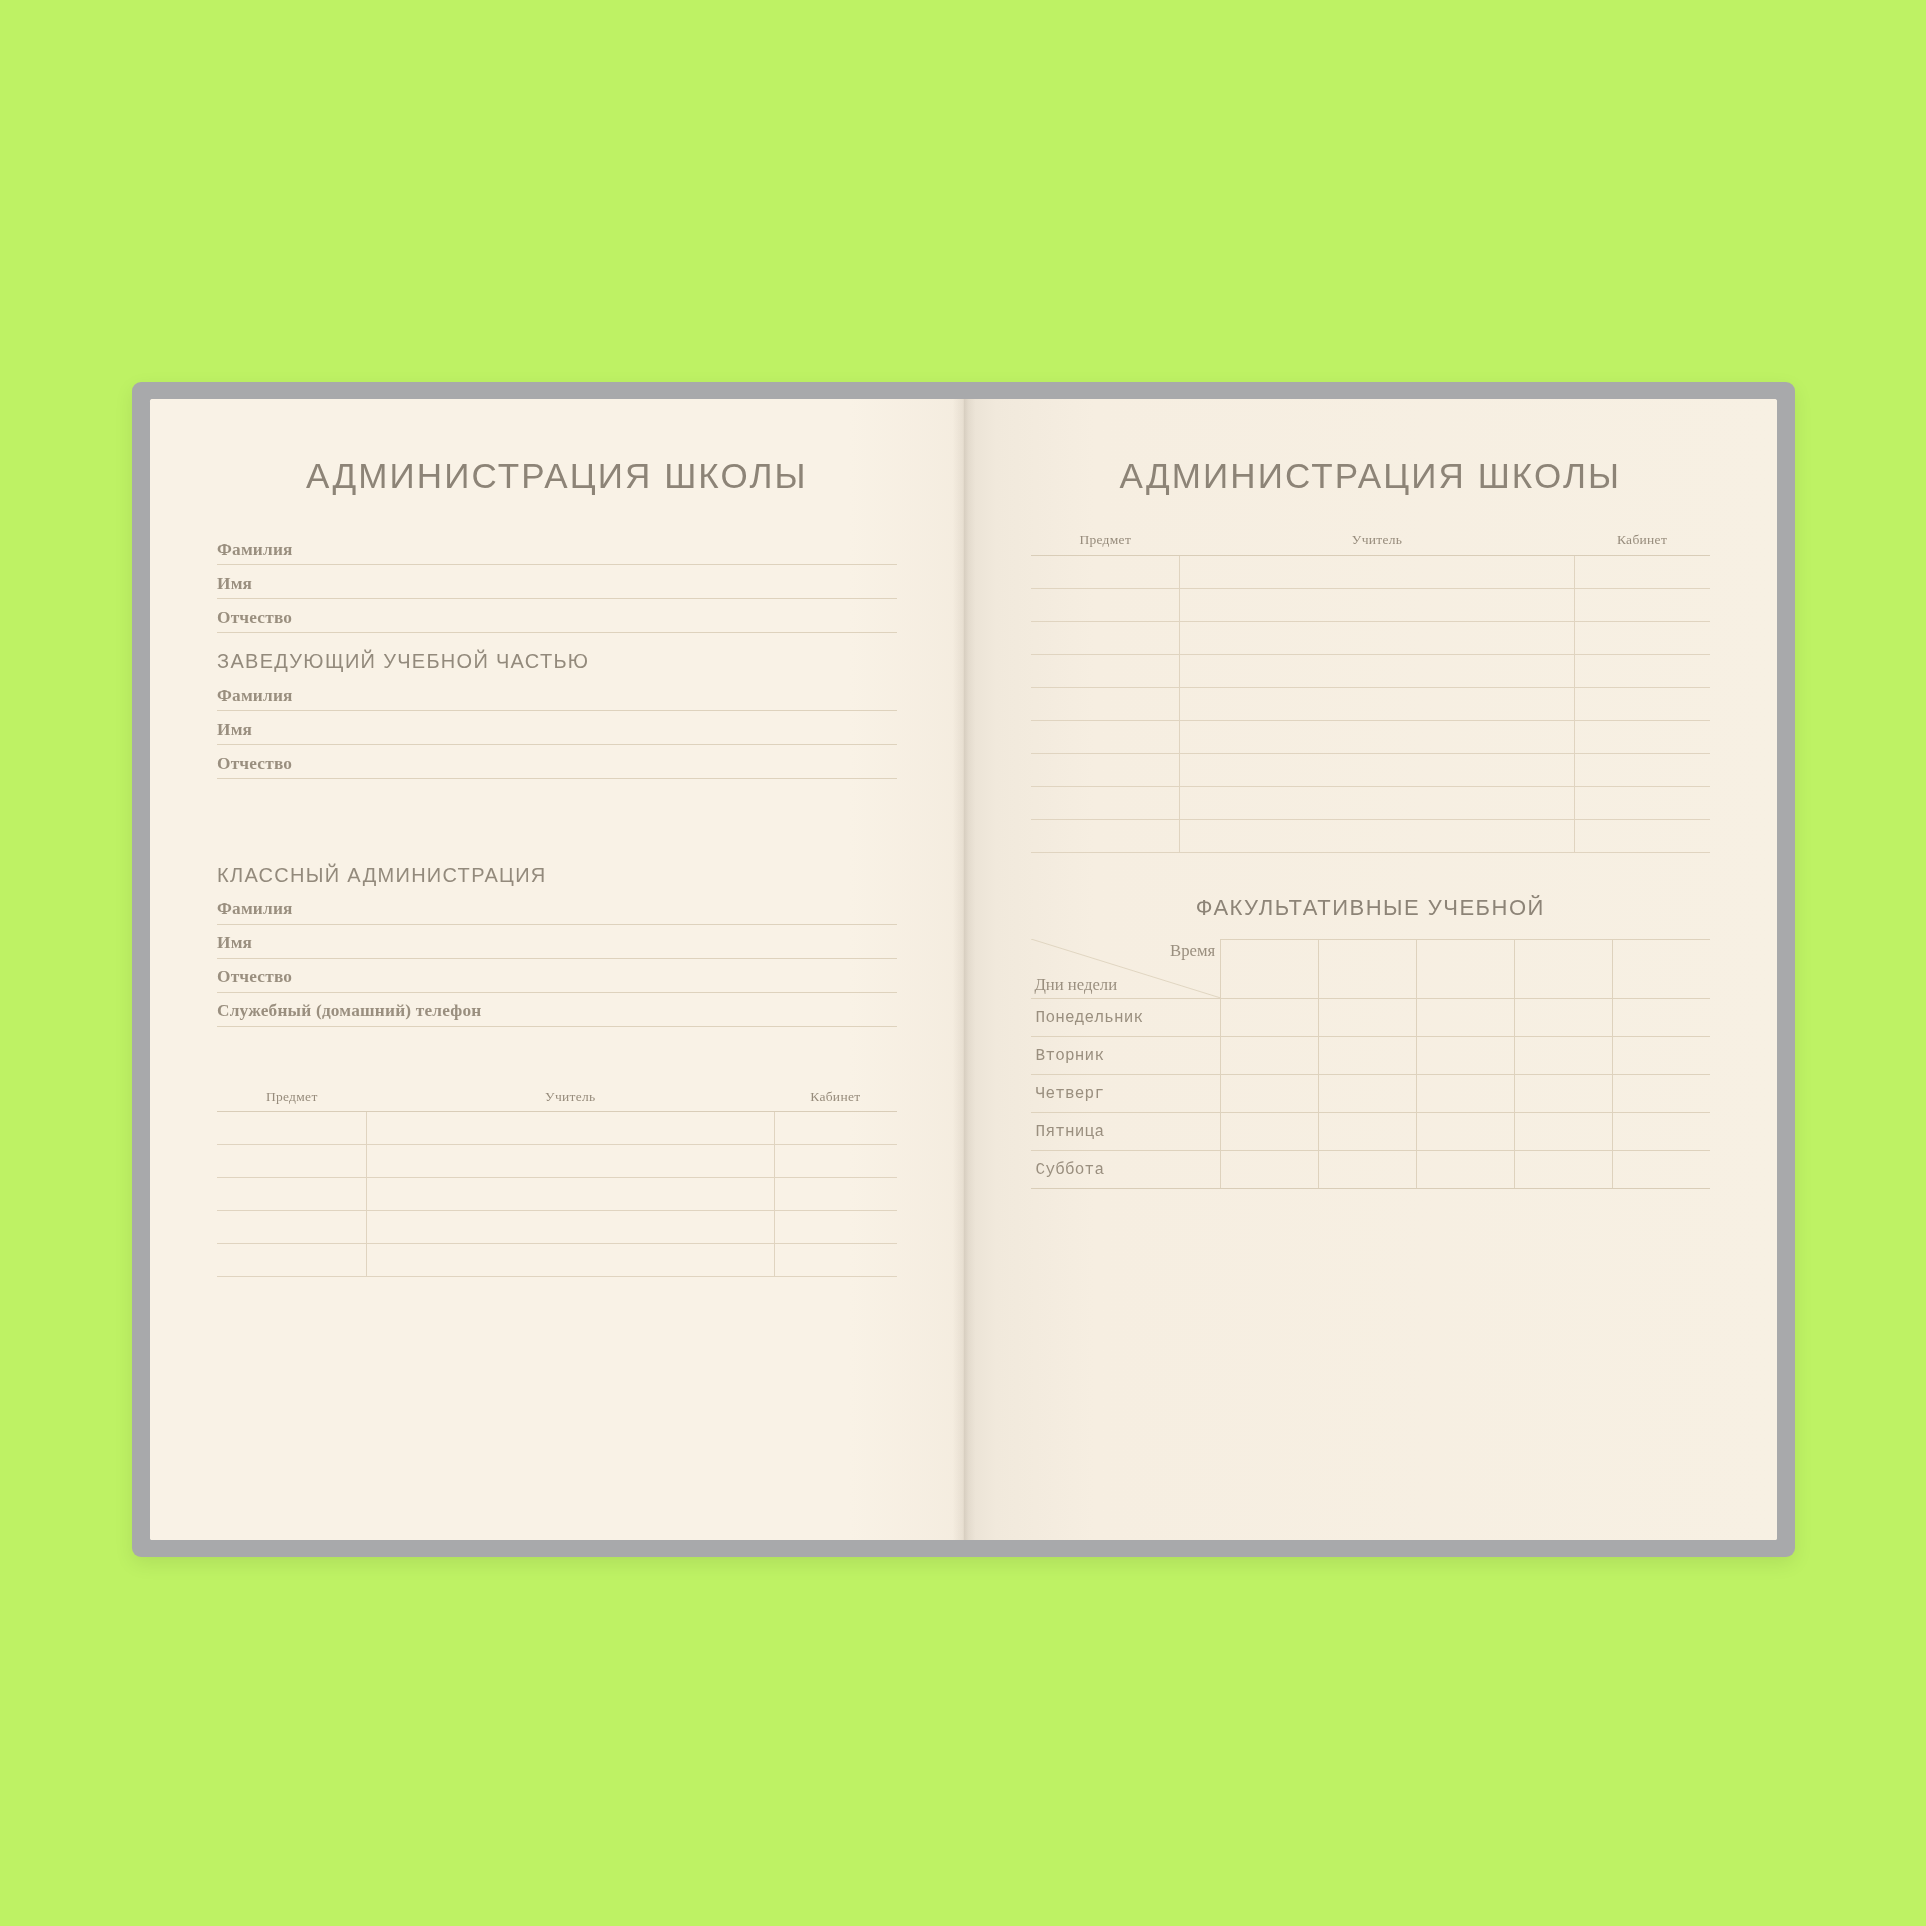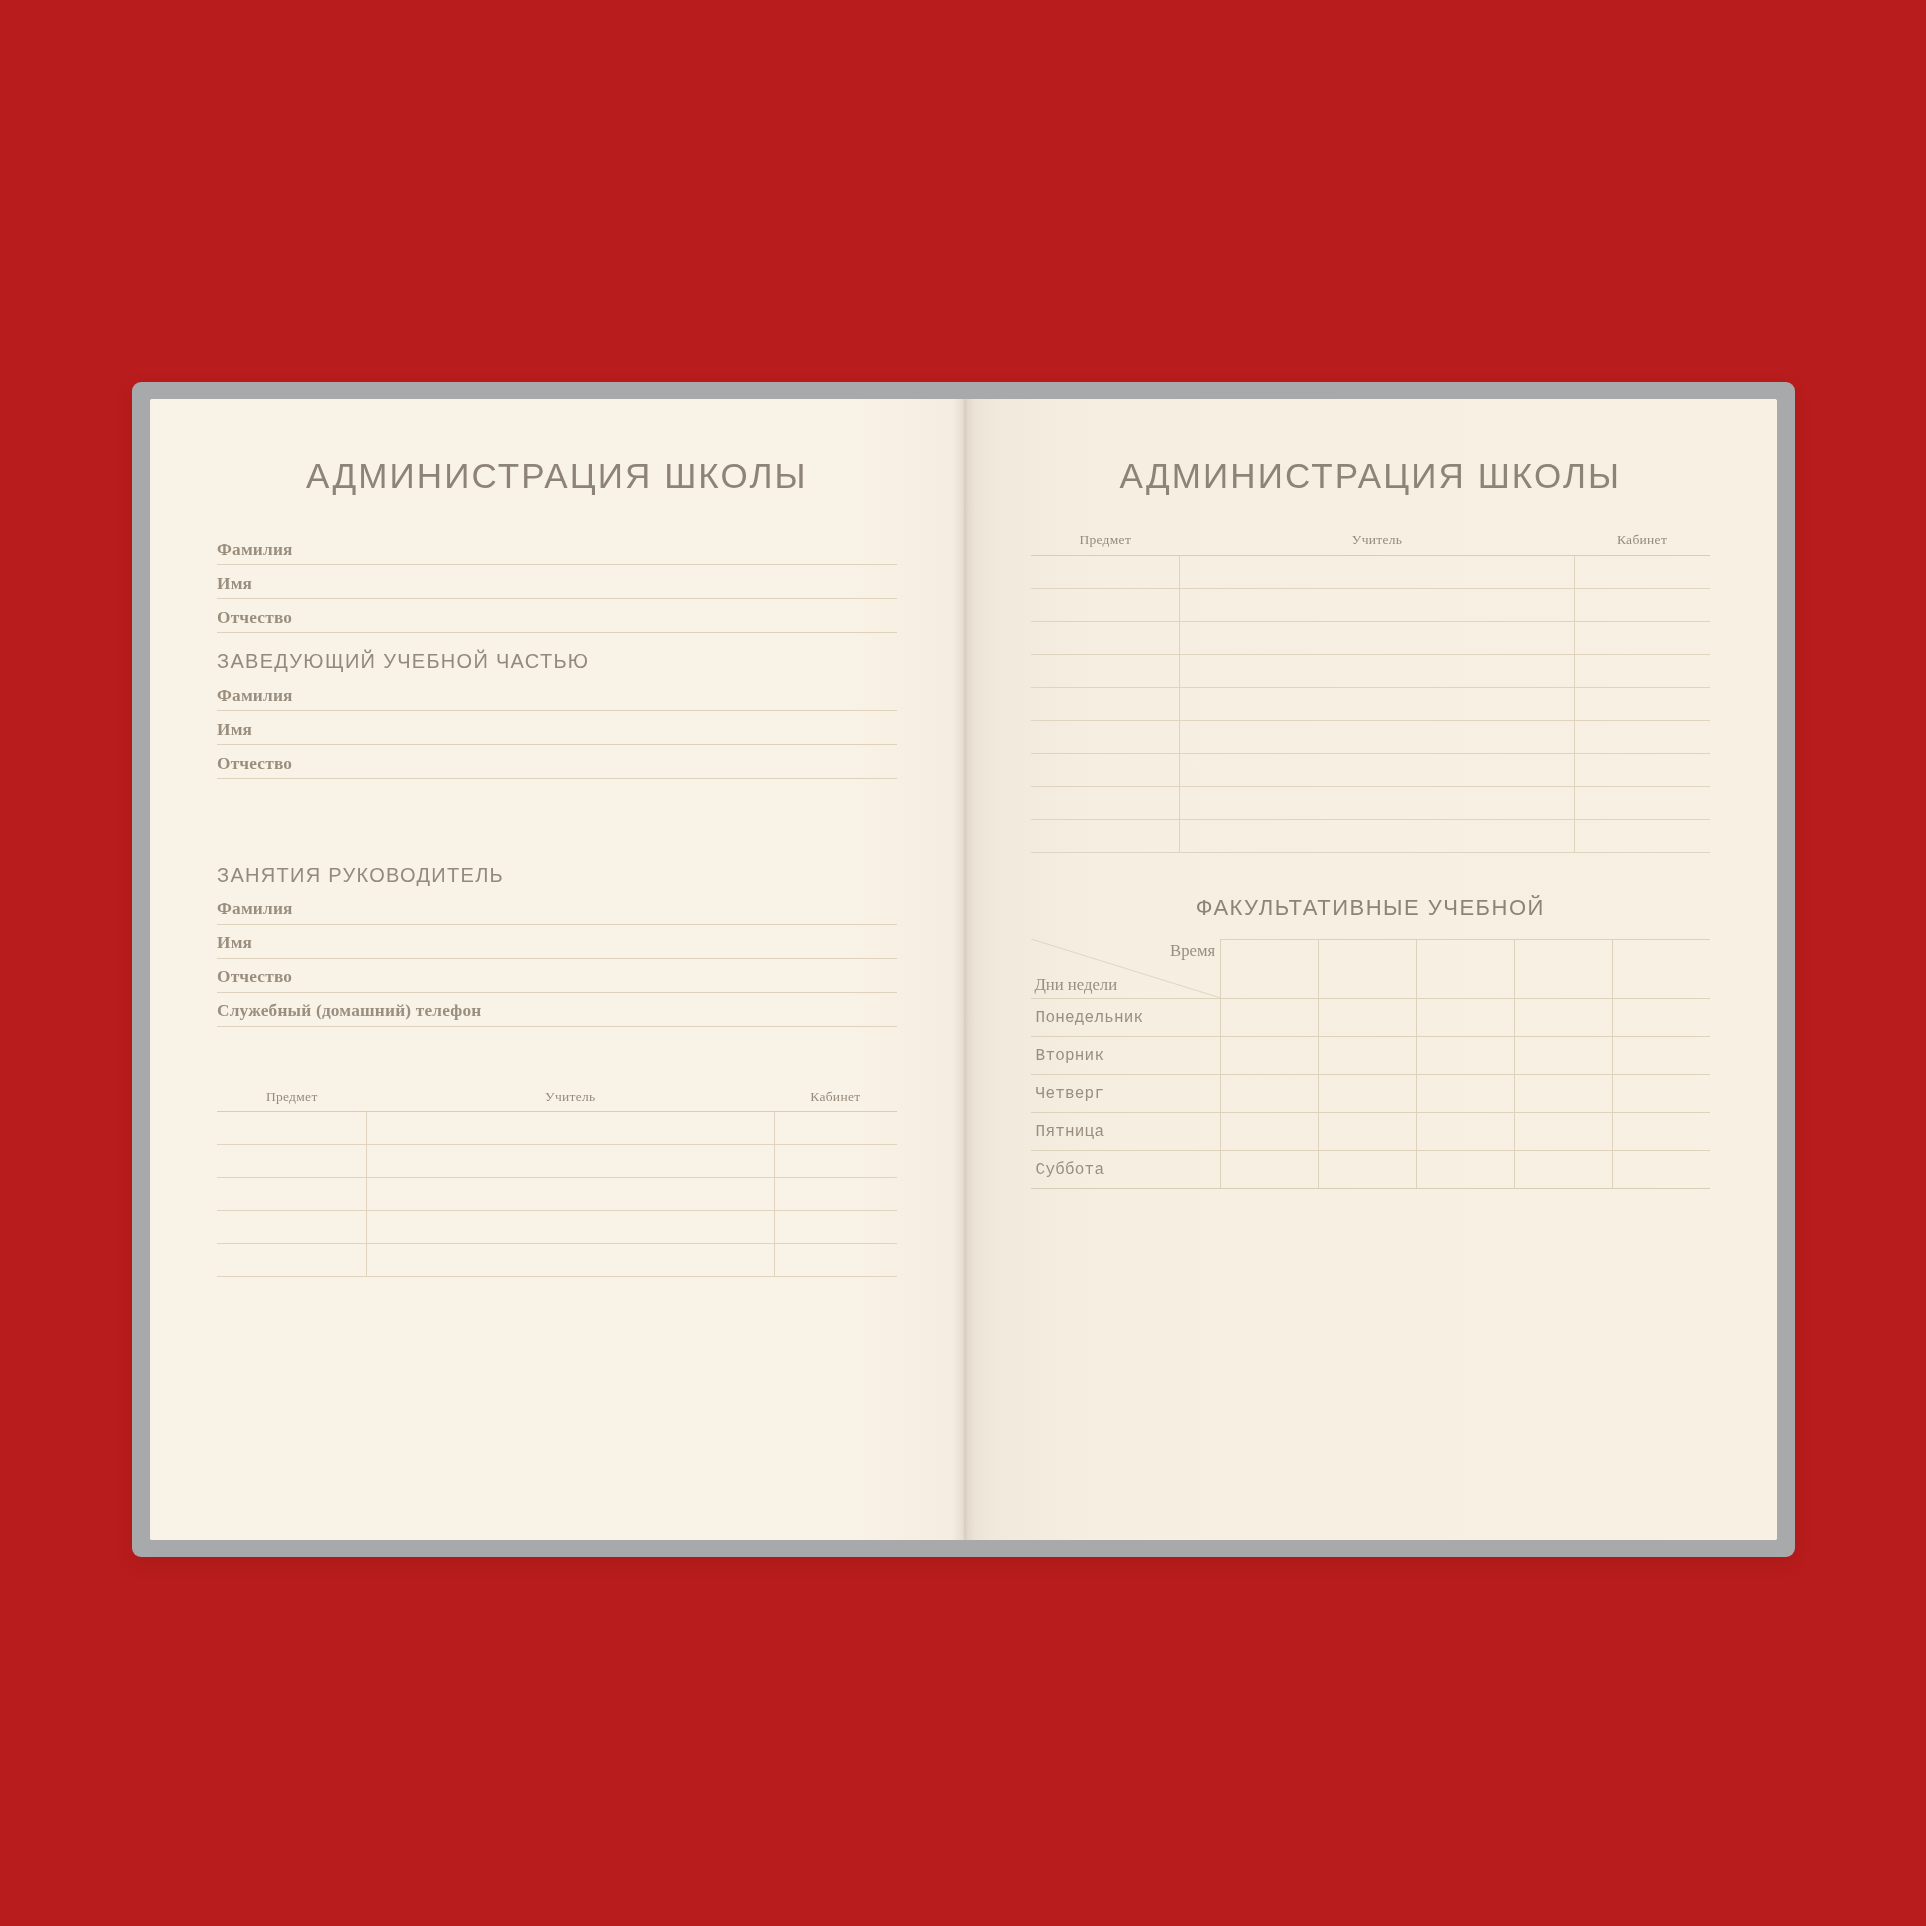--- a/index.html
+++ b/index.html
@@ -11,21 +11,21 @@
     width: 1926px;
     height: 1926px;
     font-family: "Liberation Serif", serif;
     -webkit-font-smoothing: antialiased;
   }
 
   .page-root {
     position: relative;
     width: 1926px;
     height: 1926px;
-    background: #b91c1c;
+    background: #bef264;
     overflow: hidden;
   }
 
   
   .spread {
     position: absolute;
     left: 132px;
     top: 382px;
     width: 1663px;
     height: 1175px;
@@ -253,21 +253,21 @@
             <span class="field-label">Фамилия</span>
           </li>
           <li class="field-row">
             <span class="field-label">Имя</span>
           </li>
           <li class="field-row">
             <span class="field-label">Отчество</span>
           </li>
         </ul>
 
-        <h2 class="section-title big-top">ЗАНЯТИЯ РУКОВОДИТЕЛЬ</h2>
+        <h2 class="section-title big-top">КЛАССНЫЙ АДМИНИСТРАЦИЯ</h2>
         <ul class="field-list">
           <li class="field-row">
             <span class="field-label">Фамилия</span>
           </li>
           <li class="field-row">
             <span class="field-label">Имя</span>
           </li>
           <li class="field-row">
             <span class="field-label">Отчество</span>
           </li>

